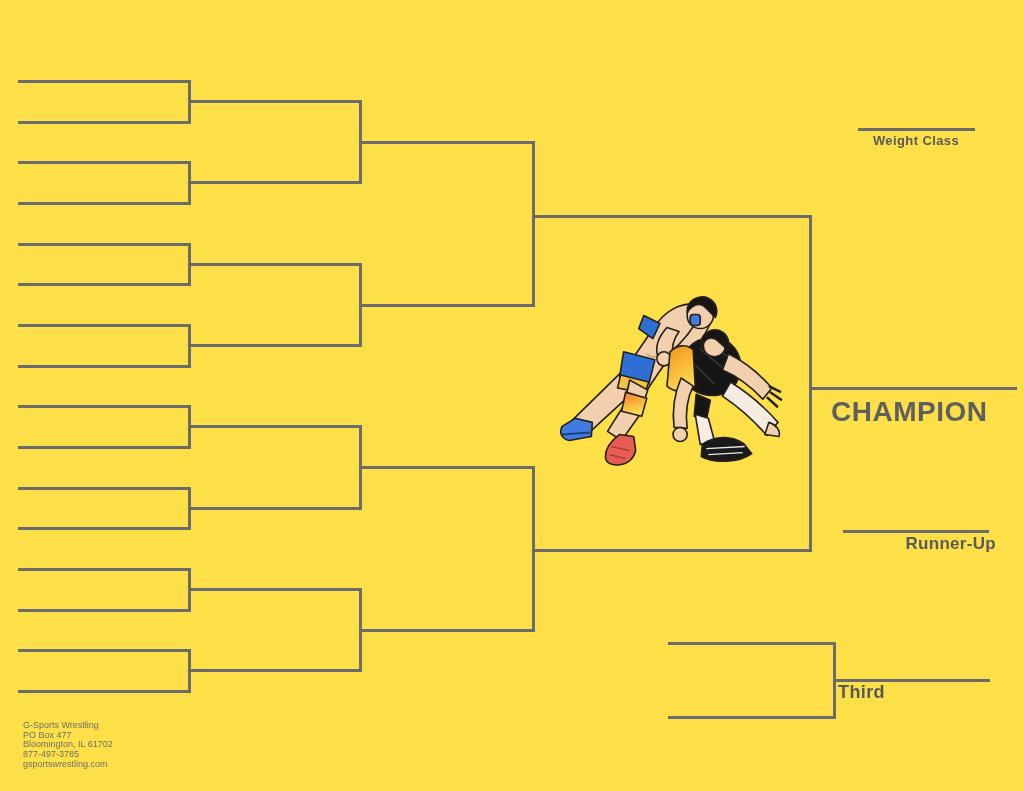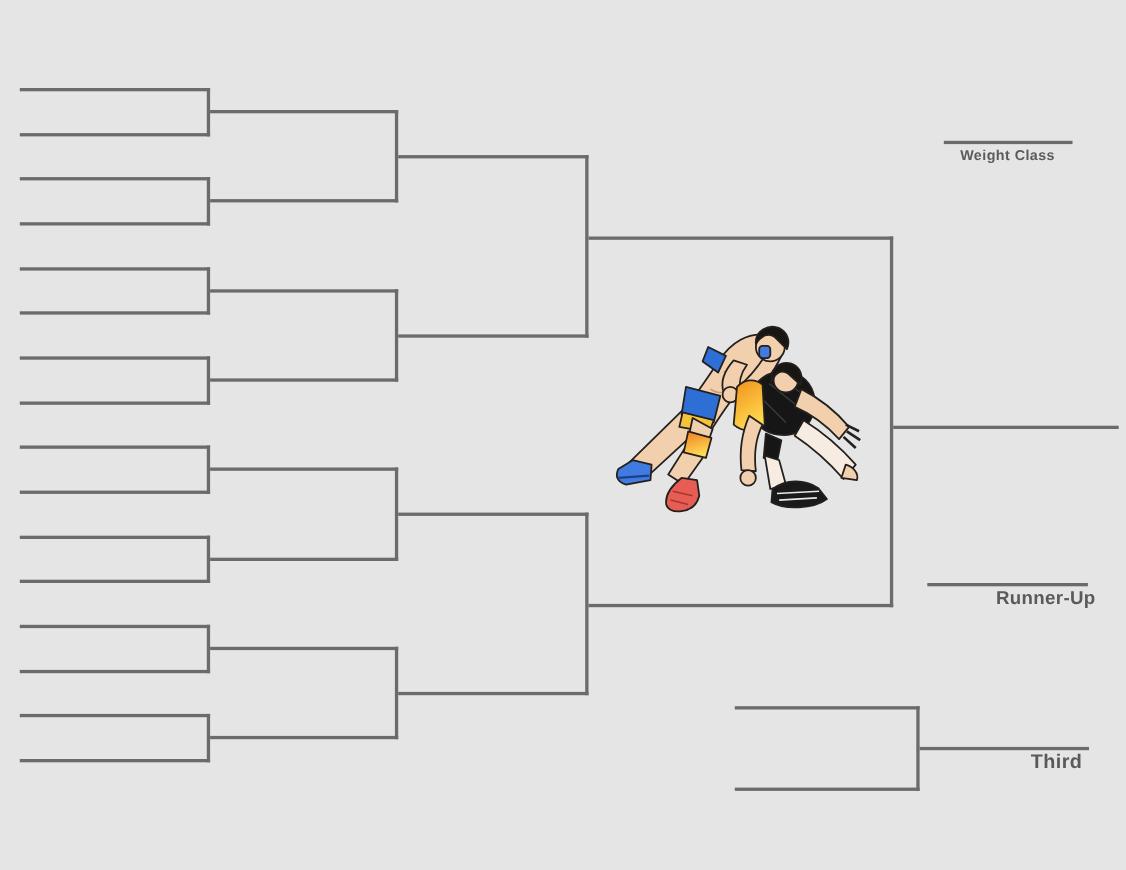--- a/index.html
+++ b/index.html
@@ -1,25 +1,25 @@
 <!DOCTYPE html>
 <html><head>
 <meta charset="utf-8">
 <style>
   html,body{margin:0;padding:0;background:#fff;}
   .canvas{
-    position:relative;width:1024px;height:791px;background:#e5e5e5;
+    position:relative;width:1024px;height:791px;background:#fde047;
     font-family:"Liberation Sans",sans-serif;overflow:hidden;
   }
   .bline{position:absolute;background:#6b6b6b;}
   .lbl{position:absolute;color:#5a5a5a;font-weight:bold;white-space:nowrap;}
   .weight-class-label{left:836px;top:133px;width:160px;text-align:center;font-size:13px;letter-spacing:.4px;}
   .champion-label{left:831px;top:396px;font-size:28px;letter-spacing:.5px;color:#5f5f5f;}
   .runner-up-label{left:836px;top:534px;width:160px;text-align:right;font-size:17px;letter-spacing:.3px;}
-  .third-label{left:838px;top:682px;width:146px;text-align:right;font-size:18px;letter-spacing:.4px;}
+  .third-label{left:838px;top:682px;width:146px;text-align:left;font-size:18px;letter-spacing:.4px;}
   .contact{position:absolute;left:23px;top:721px;font-size:9px;line-height:9.7px;color:#6e6e6e;}
   .contact div{white-space:nowrap;}
   .wrestlers{position:absolute;left:553px;top:293px;width:232px;height:174px;}
 </style>
 </head>
 <body>
 
 <div class="canvas">
 
   <div id="lines">
@@ -72,25 +72,33 @@
       <div class="bline" style="left: 668px; top: 641.5px; width: 168px; height: 3px; background: rgb(107, 107, 107);"></div>
       <div class="bline" style="left: 668px; top: 715.5px; width: 168px; height: 3px; background: rgb(107, 107, 107);"></div>
       <div class="bline" style="left: 833px; top: 641.5px; width: 3px; height: 77px; background: rgb(107, 107, 107);"></div>
       <div class="bline" style="left: 836px; top: 678.5px; width: 154px; height: 3px; background: rgb(107, 107, 107);"></div>
       <div class="bline" style="left: 858px; top: 127.5px; width: 117px; height: 3px; background: rgb(107, 107, 107);"></div>
       <div class="bline" style="left: 843px; top: 529.5px; width: 146px; height: 3px; background: rgb(107, 107, 107);"></div>
     </div>
 
   <div class="lbl weight-class-label">Weight Class</div>
 
+  <div class="lbl champion-label">CHAMPION</div>
 
   <div class="lbl runner-up-label">Runner-Up</div>
 
   <div class="lbl third-label">Third</div>
 
+  <div class="contact">
+    <div>G-Sports Wrestling</div>
+    <div>PO Box 477</div>
+    <div>Bloomington, IL 61702</div>
+    <div>877-497-3785</div>
+    <div>gsportswrestling.com</div>
+  </div>
 
   <svg class="wrestlers" viewBox="0 0 230 172">
     <defs>
       <linearGradient id="wg" x1="0" y1="0" x2="0.4" y2="1">
         <stop offset="0" stop-color="#f0901c"></stop>
         <stop offset="1" stop-color="#ffd94d"></stop>
       </linearGradient>
       <linearGradient id="kg" x1="0" y1="0" x2="0.3" y2="1">
         <stop offset="0" stop-color="#f07c20"></stop>
         <stop offset="1" stop-color="#ffdd55"></stop>

